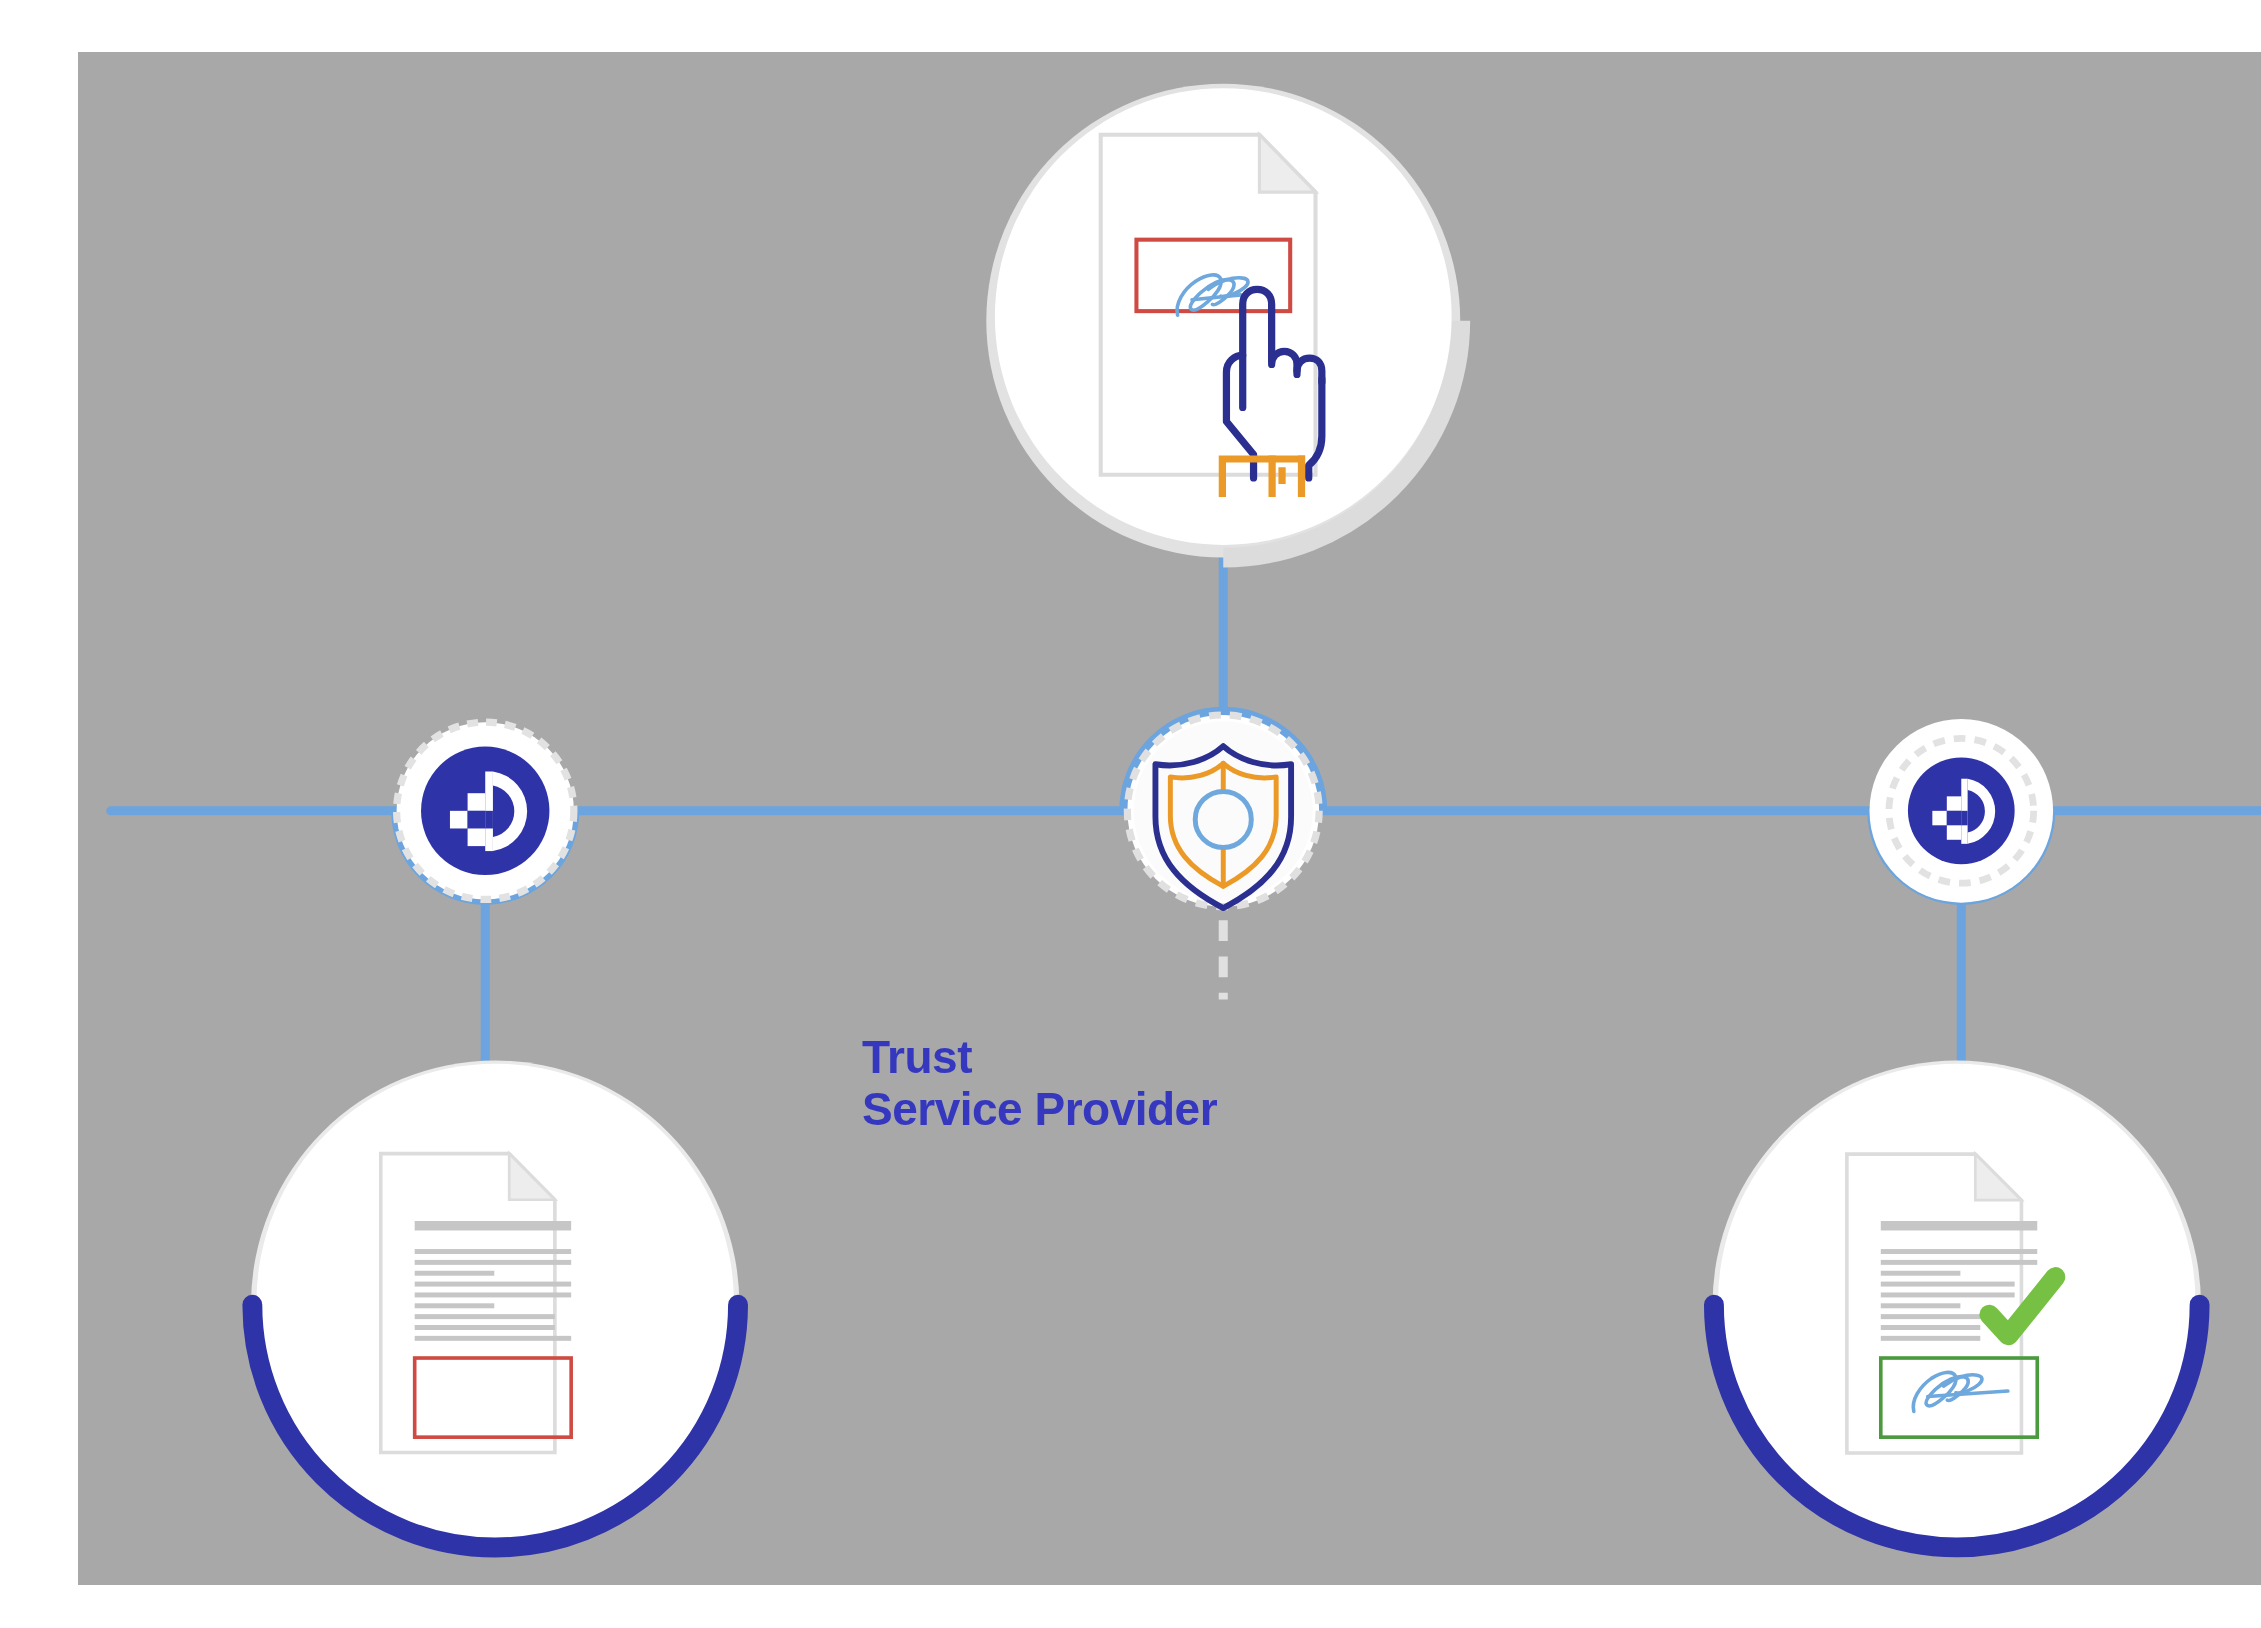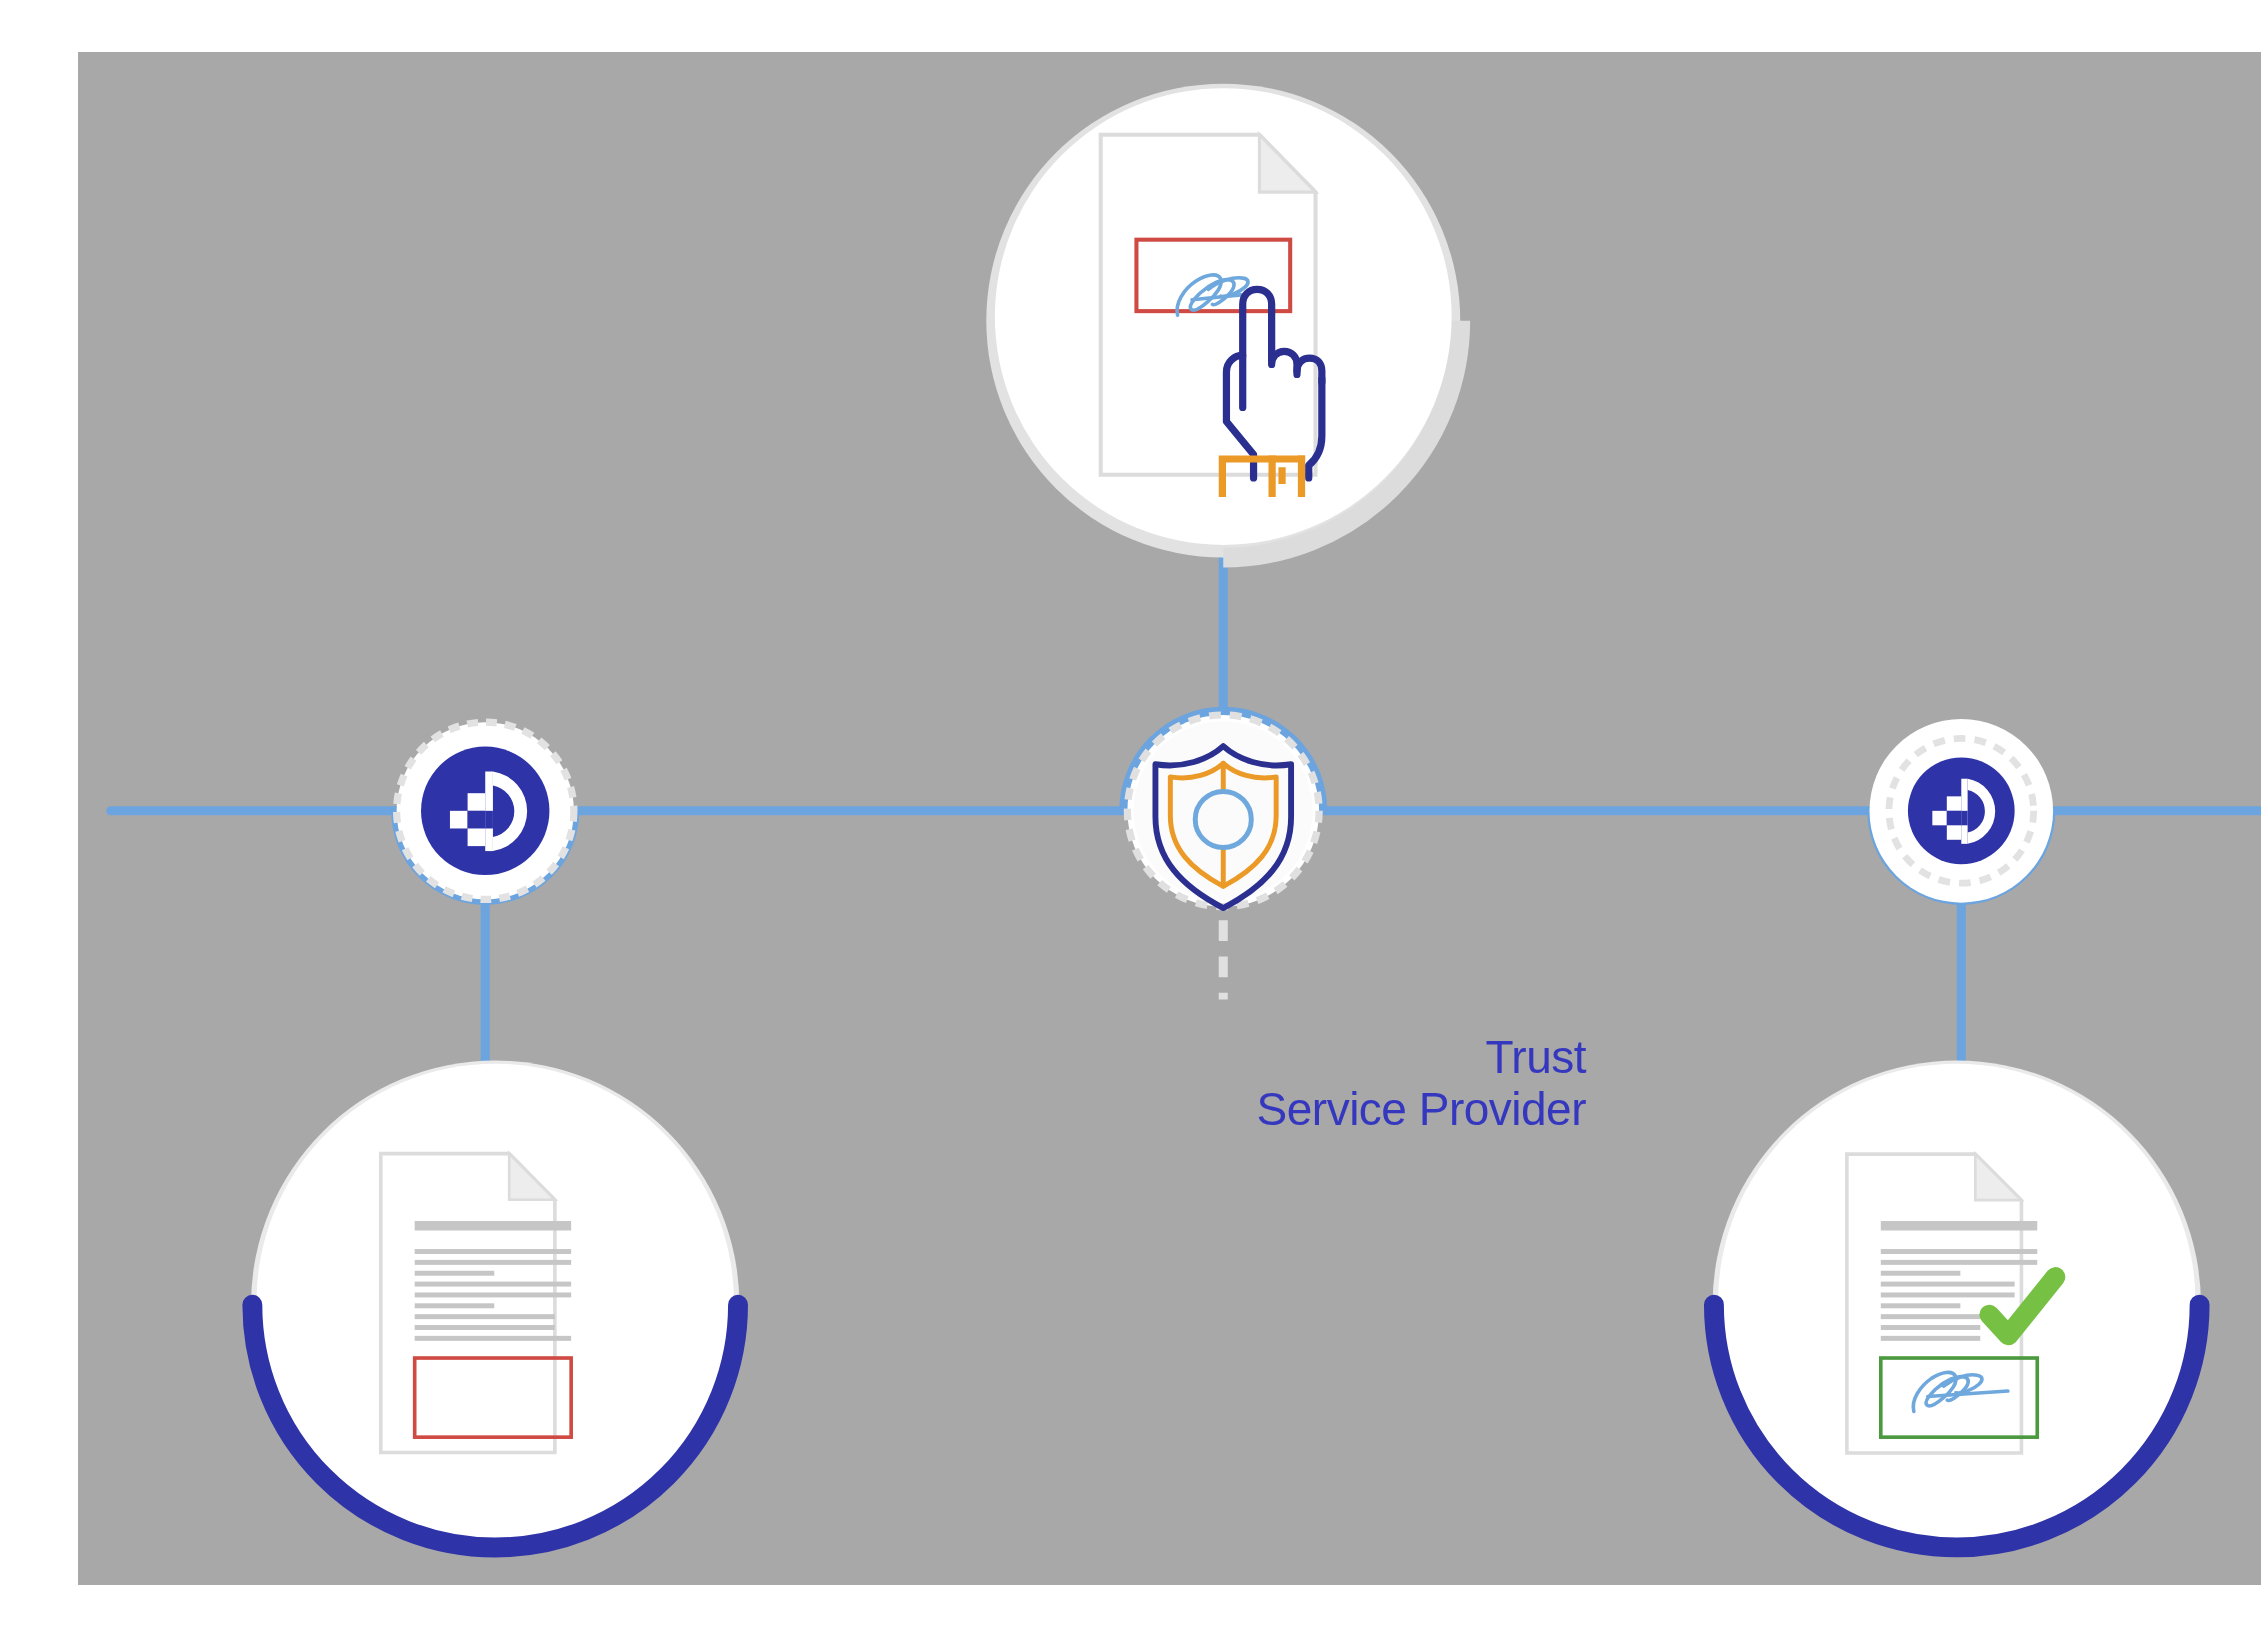--- a/index.html
+++ b/index.html
@@ -3,21 +3,21 @@
 <meta charset="utf-8">
 <style>
   html,body{margin:0;padding:0;background:#ffffff;}
   body{width:2442px;height:1628px;overflow:hidden;
        font-family:"Liberation Sans","DejaVu Sans",sans-serif;}
   #stage{position:relative;width:2442px;height:1628px;background:#ffffff;}
   #panel{position:absolute;left:78px;top:52px;width:2290px;height:1533px;background:#a8a8a8;}
   #svgroot{position:absolute;left:0;top:0;width:2442px;height:1628px;}
   .tsp-label{
     position:absolute;left:862px;top:1031px;width:724px;
-    text-align:right;color:#3538bf;font-weight:normal;
+    text-align:left;color:#3538bf;font-weight:bold;
     font-size:46px;line-height:52px;letter-spacing:-0.5px;
     font-family:"Liberation Sans","DejaVu Sans",sans-serif;
     white-space:pre-line;
   }
 </style>
 </head>
 <body>
 
 <div id="stage">
 

